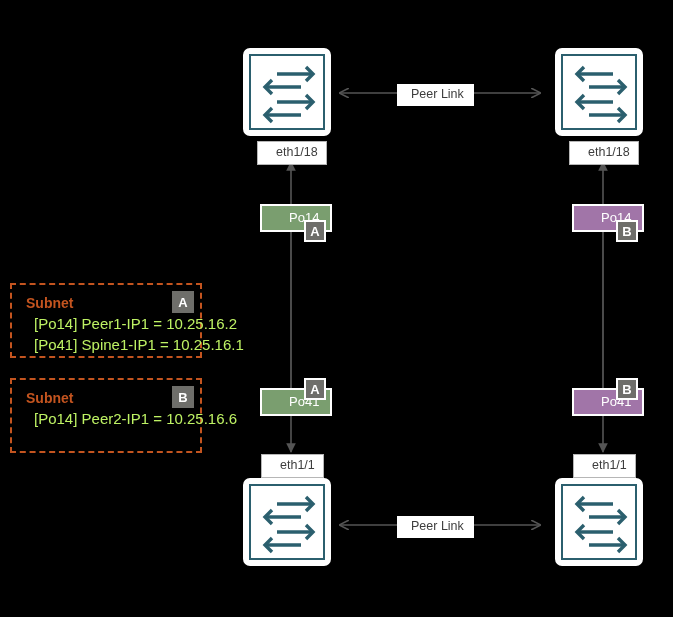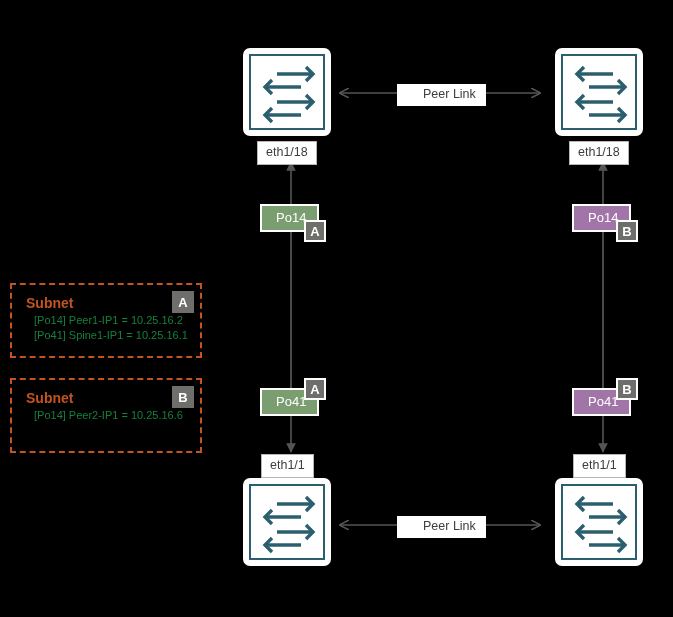--- a/index.html
+++ b/index.html
@@ -43,32 +43,32 @@
   .switch svg { display: block; }
 
   
   .port-label {
     position: absolute;
     background: #ffffff;
     border: 1px solid #b6b6b6;
     color: #3d3d3d;
     font-size: 12.5px;
     line-height: 1;
-    padding: 4px 8px 5px 8px;
+    padding: 4px 8px 5px 18px;
     white-space: nowrap;
     box-sizing: border-box;
   }
 
   
   .po-badge {
     position: absolute;
     color: #ffffff;
     font-size: 13px;
     line-height: 1;
-    padding: 5px 11px 6px 14px;
+    padding: 5px 11px 6px 27px;
     white-space: nowrap;
     border: 2px solid #ffffff;
     box-sizing: border-box;
     text-align: center;
   }
   .po-green  { background: #7a9e6f; }
   .po-purple { background: #a175a8; }
 
   
   .ab-badge {
@@ -87,21 +87,21 @@
     box-sizing: border-box;
   }
 
   
   .link-caption {
     position: absolute;
     background: #ffffff;
     color: #3d3d3d;
     font-size: 12.5px;
     line-height: 1;
-    padding: 4px 10px 5px 26px;
+    padding: 4px 10px 5px 14px;
     white-space: nowrap;
     box-sizing: border-box;
   }
 
   
   .subnet-box {
     position: absolute;
     border: 2px dashed #c3541f;
     box-sizing: border-box;
     padding: 10px 12px 10px 14px;
@@ -113,22 +113,22 @@
     line-height: 1.25;
     margin: 0;
   }
   .subnet-cidr {
     color: #a9a9a9;
     font-size: 12.5px;
     line-height: 1.35;
     margin: 0 0 8px 0;
   }
   .subnet-line {
-    color: #15803d;
-    font-size: 11px;
+    color: #bef264;
+    font-size: 15px;
     line-height: 1.45;
     margin: 0 0 0 8px;
     white-space: nowrap;
   }
   .subnet-tag {
     position: absolute;
     top: 6px;
     right: 6px;
     background: #6e6e6a;
     color: #ffffff;

